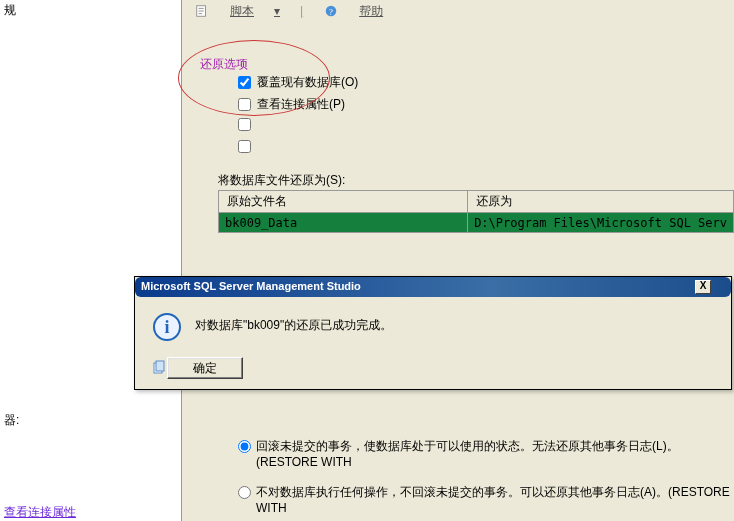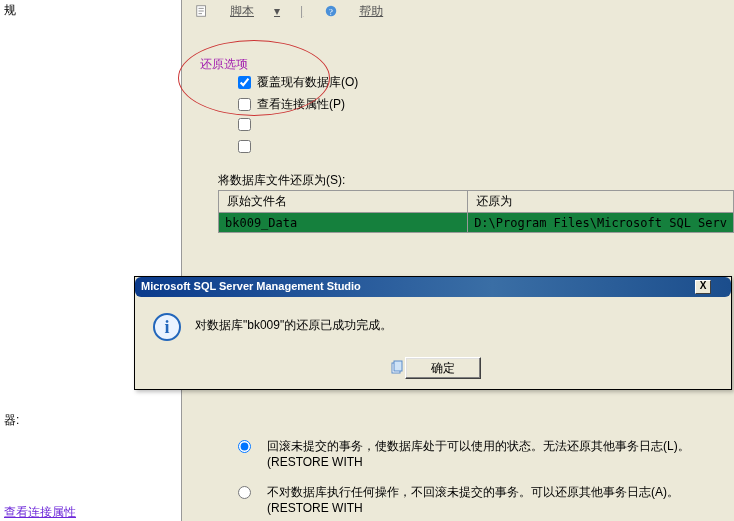--- a/index.html
+++ b/index.html
@@ -164,21 +164,21 @@
   justify-content: center;
   background: #eaf3ff;
   flex: none;
 }
 .dlg-msg {
   padding-top: 4px;
   line-height: 16px;
 }
 .dlg-foot {
   display: flex;
-  justify-content: center;
+  justify-content: flex-start;
   align-items: center;
   padding: 6px 12px 10px 16px;
 }
 .copy-icon {
   width: 16px; height: 16px;
   color: #5a8cc9;
   cursor: pointer;
 }
 .btn {
   min-width: 76px;
@@ -191,21 +191,21 @@
   cursor: pointer;
   padding: 0 8px;
   box-shadow: inset -1px -1px 0 #808080, inset 1px 1px 0 #dfdfdf;
 }
 
 .radio-row {
   position: absolute;
   left: 238px;
   display: flex;
   align-items: flex-start;
-  gap: 16px;
+  gap: 5px;
   width: 495px;
 }
 .radio-row input[type=radio] { margin-top: 2px; }
 .radio-row label { line-height: 16px; }
 
 .ellipse {
   position: absolute;
   left: 178px; top: 40px;
   width: 152px; height: 76px;
   border: 1.5px solid #c33;

